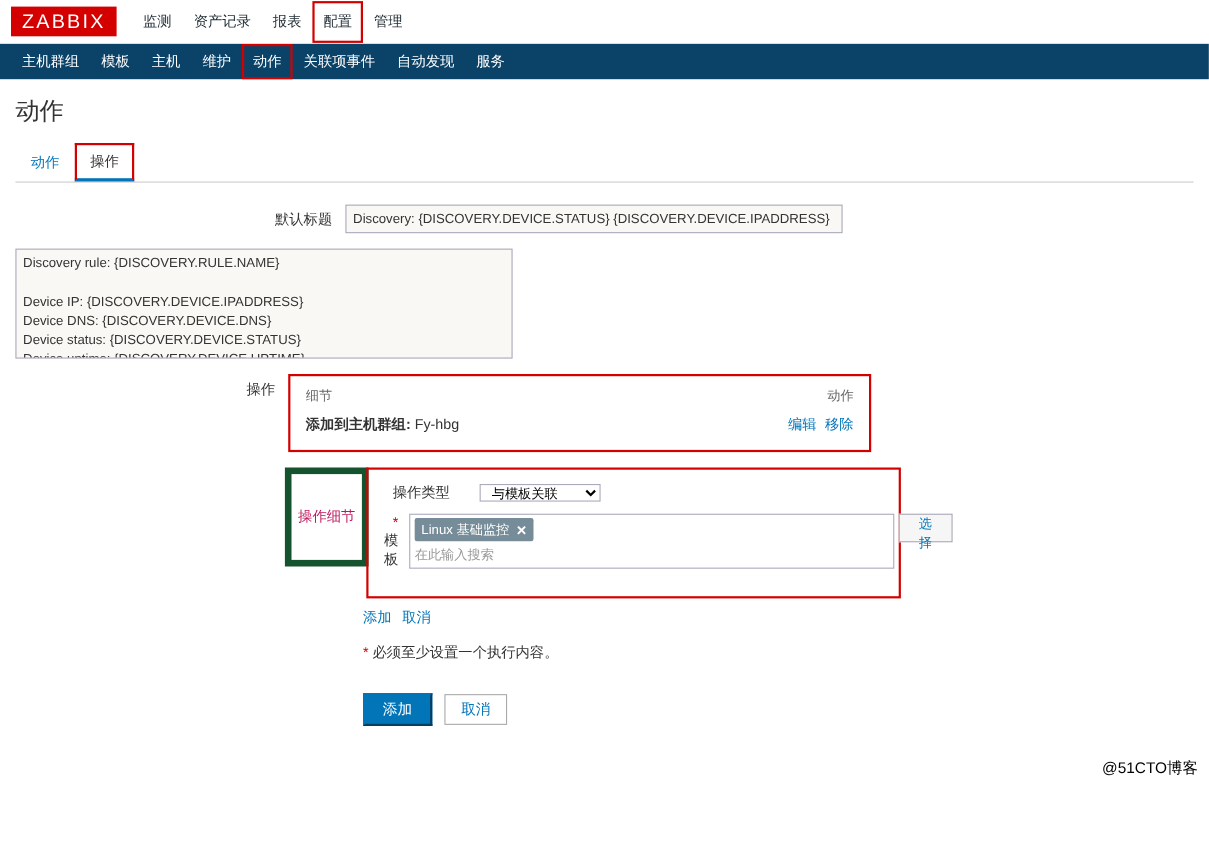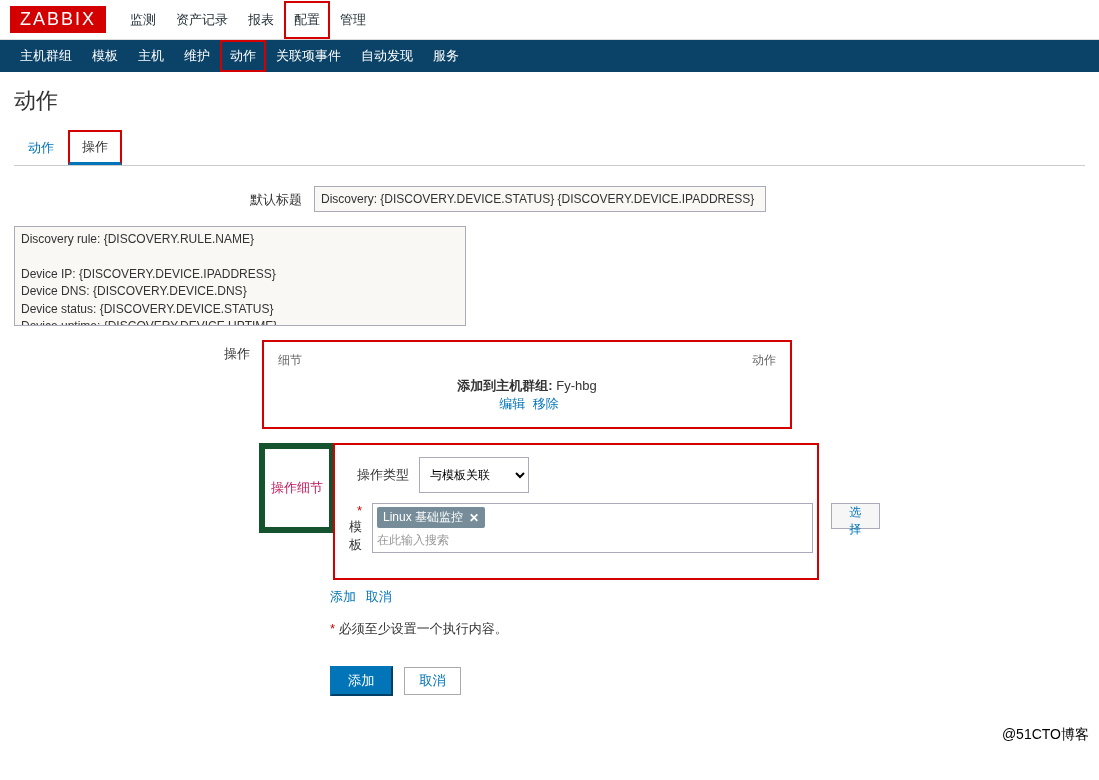--- a/index.html
+++ b/index.html
@@ -24,48 +24,48 @@
   .tab { padding:8px 14px; color:#0275b8; cursor:pointer; font-size:13px; }
   .tab-active-highlight { border:2px solid #d40000; padding:6px 12px; border-bottom:3px solid #0275b8; color:#333; }
 
   .form-area { margin-top:20px; }
   .form-row { display:flex; align-items:flex-start; margin-bottom:14px; }
   .form-label { width:300px; text-align:right; padding-right:12px; padding-top:5px; color:#333; font-size:13px; }
   .form-value { flex:0 0 auto; }
   .req::before { content:"* "; color:#d40000; }
   .text-input { width:452px; height:26px; border:1px solid #aab; background:#faf8f5; padding:2px 6px; font-size:12px; color:#333; }
   .textarea { width:452px; height:100px; border:1px solid #aab; background:#faf8f5; padding:4px 6px; font-size:12px; color:#333; line-height:1.45; resize:none; overflow:hidden; white-space:pre-wrap; }
-  .select { height:36px; border:1px solid #aab; background:#fff; padding:0 6px; font-size:12px; min-width:110px; }
+  .select { height:16px; border:1px solid #aab; background:#fff; padding:0 6px; font-size:12px; min-width:110px;margin-left:17px; }
   .btn { display:inline-block; height:26px; border:1px solid #aab; background:#f6f6f6; color:#0275b8; padding:0 12px; font-size:12px; cursor:pointer; }
   .btn-primary { background:#0275b8; color:#fff; border-color:#0275b8; padding:4px 16px; height:auto; }
   .btn-secondary { background:#fff; color:#0275b8; border:1px solid #aaa; padding:4px 14px; height:auto; }
   .link { color:#0275b8; cursor:pointer; font-size:13px; }
 
   
   .ops-box { border:2px solid #d40000; width:530px; padding:10px 14px 14px 14px; position:relative; }
   .ops-head { display:flex; font-size:12px; color:#666; margin-bottom:8px; }
   .ops-head .h1 { flex:1; }
-  .ops-row { display:flex; align-items:center; font-size:13px;flex-direction:column; }
+  .ops-row { display:flex; align-items:center; font-size:13px; }
   .ops-row .c1 { flex:1; }
   .ops-row b { font-weight:bold; }
   .ops-row .act .link { margin-left:4px; }
 
   
   .detail-box-wrap { display:flex; align-items:flex-start; }
   .detail-label-box { border:6px solid #14532d; padding:30px 6px; color:#be185d; font-size:13px; min-width:52px; text-align:center; margin-right:-2px; }
   .detail-box { border:2px solid #d40000; padding:12px 14px 14px 14px; width:486px; }
   .detail-inner { }
   .detail-row { display:flex; align-items:center; margin-bottom:10px; }
   .detail-row .dl { width:70px; text-align:right; padding-right:10px; font-size:13px; }
   .multiselect-wrap { display:flex; align-items:flex-start; }
   .multiselect { width:452px; border:1px solid #aab; background:#fff; padding:3px 4px; min-height:40px; }
   .tag { display:inline-flex; align-items:center; background:#768d99; color:#fff; font-size:12px; padding:2px 6px; border-radius:2px;justify-content:flex-end; }
   .tag .x { margin-left:6px; cursor:pointer; font-weight:bold; }
   .placeholder { color:#999; font-size:12px; margin-top:4px; }
-  .select-btn { margin-left:18px; }
+  .select-btn { margin-left:4px; }
   .submit-row { margin-top:14px; }
   .submit-row .btn-primary, .submit-row .btn-secondary { margin-right:8px; }
 
   .watermark { position:absolute; right:10px; bottom:6px; color:#000000; font-size:14px; }
 </style>
 </head>
 <body>
 
 <div class="top-nav">
   <span class="logo">ZABBIX</span>

